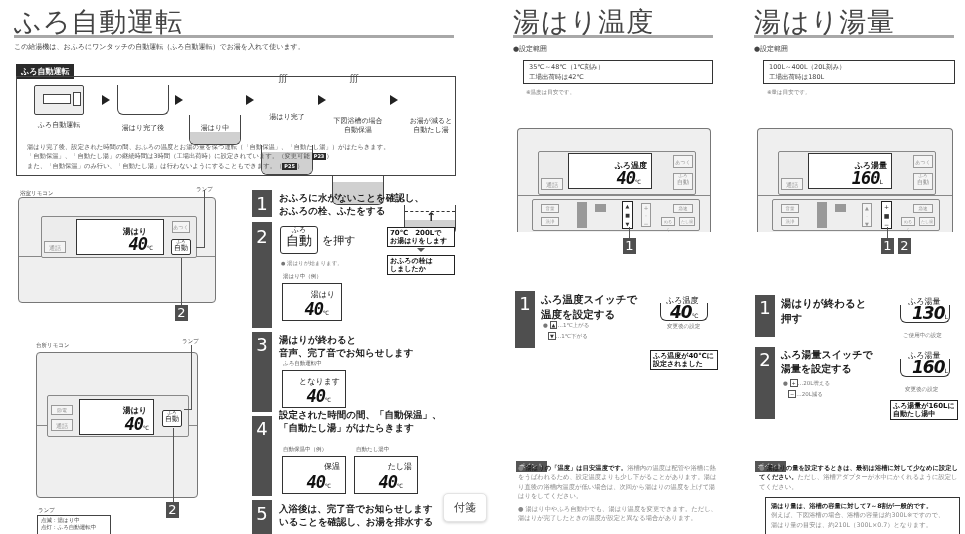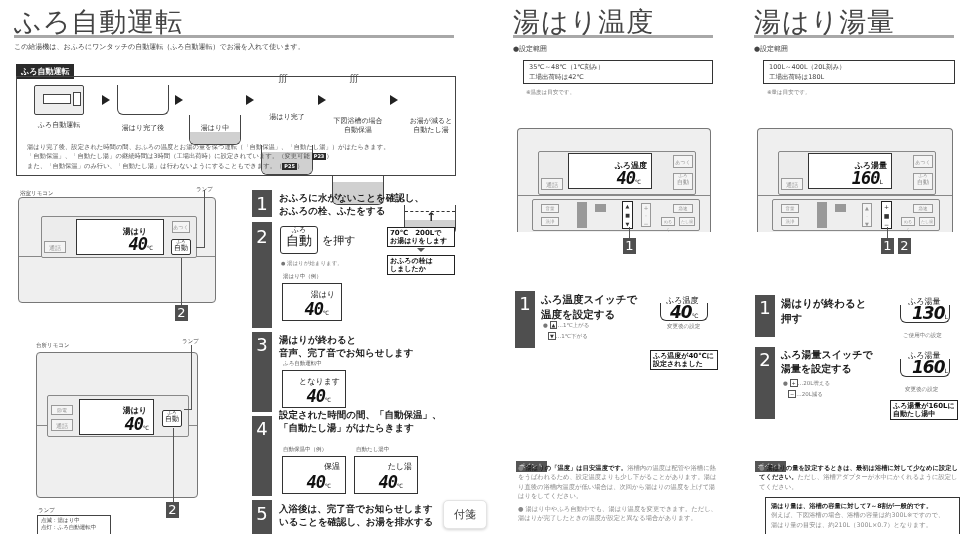--- a/index.html
+++ b/index.html
@@ -25,21 +25,21 @@
   .remote { background: #efefef; border: 1px solid #777; border-radius: 4px; }
   .btn-gray { border: 1px solid #999; background: #f4f4f4; font-size: 6px; color: #999; text-align: center; }
   .auto-btn { border: 1.3px solid #333; background: #fff; font-size: 7px; color: #111; text-align: center; line-height: 1.05; border-radius: 2px; }
   .callout { background: #4f4f4f; color: #fff; font-size: 13px; text-align: center; width: 13px; height: 16px; line-height: 16px; }
   .lead-line { background: #555; }
   .msg-box { border: 1.3px solid #222; background: #fff; font-size: 7px; font-weight: bold; color: #111; line-height: 1.15; padding: 1px 2px; }
   .range-box { border: 1px solid #333; font-size: 6.5px; color: #444; line-height: 1.55; padding: 1px 5px; }
   .point-label { background: #555; color: #fff; font-size: 6px; padding: 1px 3px; display: inline-block; }
   .point-text { font-size: 6.3px; color: #888; line-height: 1.5; }
   .point-text b { color: #222; }
-  .sticky-btn { background: #fff; border: 1px solid #e4e4e4; border-radius: 5px; box-shadow: 0 1px 3px rgba(0,0,0,0.18); font-size: 11px; color: #444; text-align: center; line-height: 28px; margin-top: 7px; }
+  .sticky-btn { background: #fff; border: 1px solid #e4e4e4; border-radius: 5px; box-shadow: 0 1px 3px rgba(0,0,0,0.18); font-size: 11px; color: #444; text-align: center; line-height: 28px; }
   .bullet-dot::before { content: "● "; font-size: 5px; }
 </style>
 </head>
 <body>
 
 <div>
   <div class="abs page-title" style="left:14px;top:8px;">ふろ自動運転</div>
   <div class="abs title-rule" style="left:14px;top:35px;width:440px;"></div>
   <div class="abs small" style="left:14px;top:42px;">この給湯機は、おふろにワンタッチの自動運転（ふろ自動運転）でお湯を入れて使います。</div>
   <div class="abs" style="left:16px;top:59px;"><span class="label-black">ふろ自動運転</span></div>

